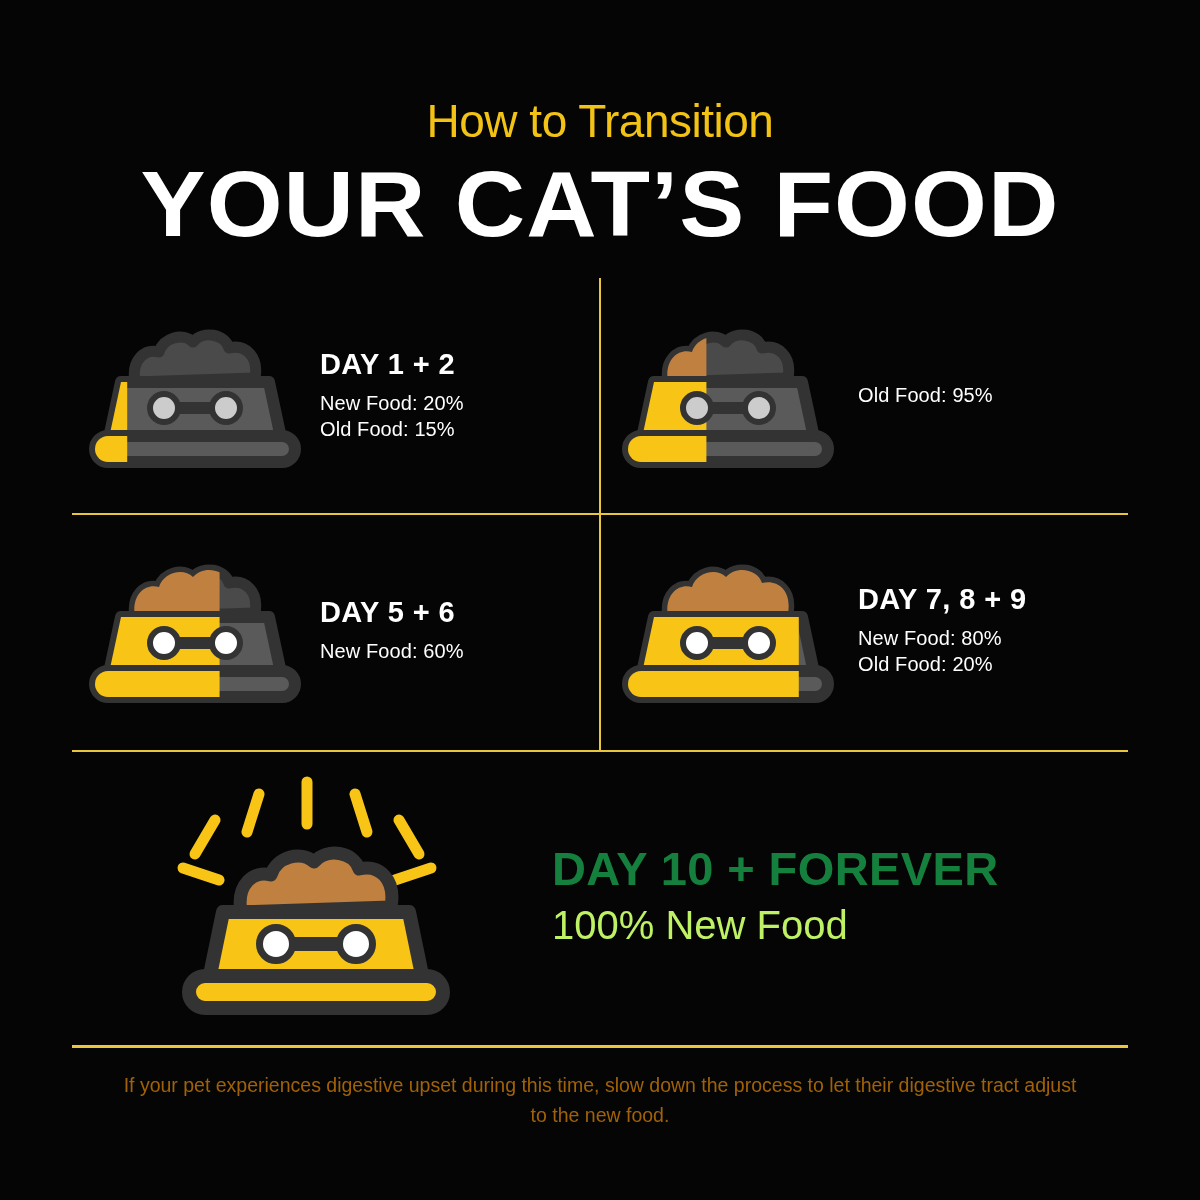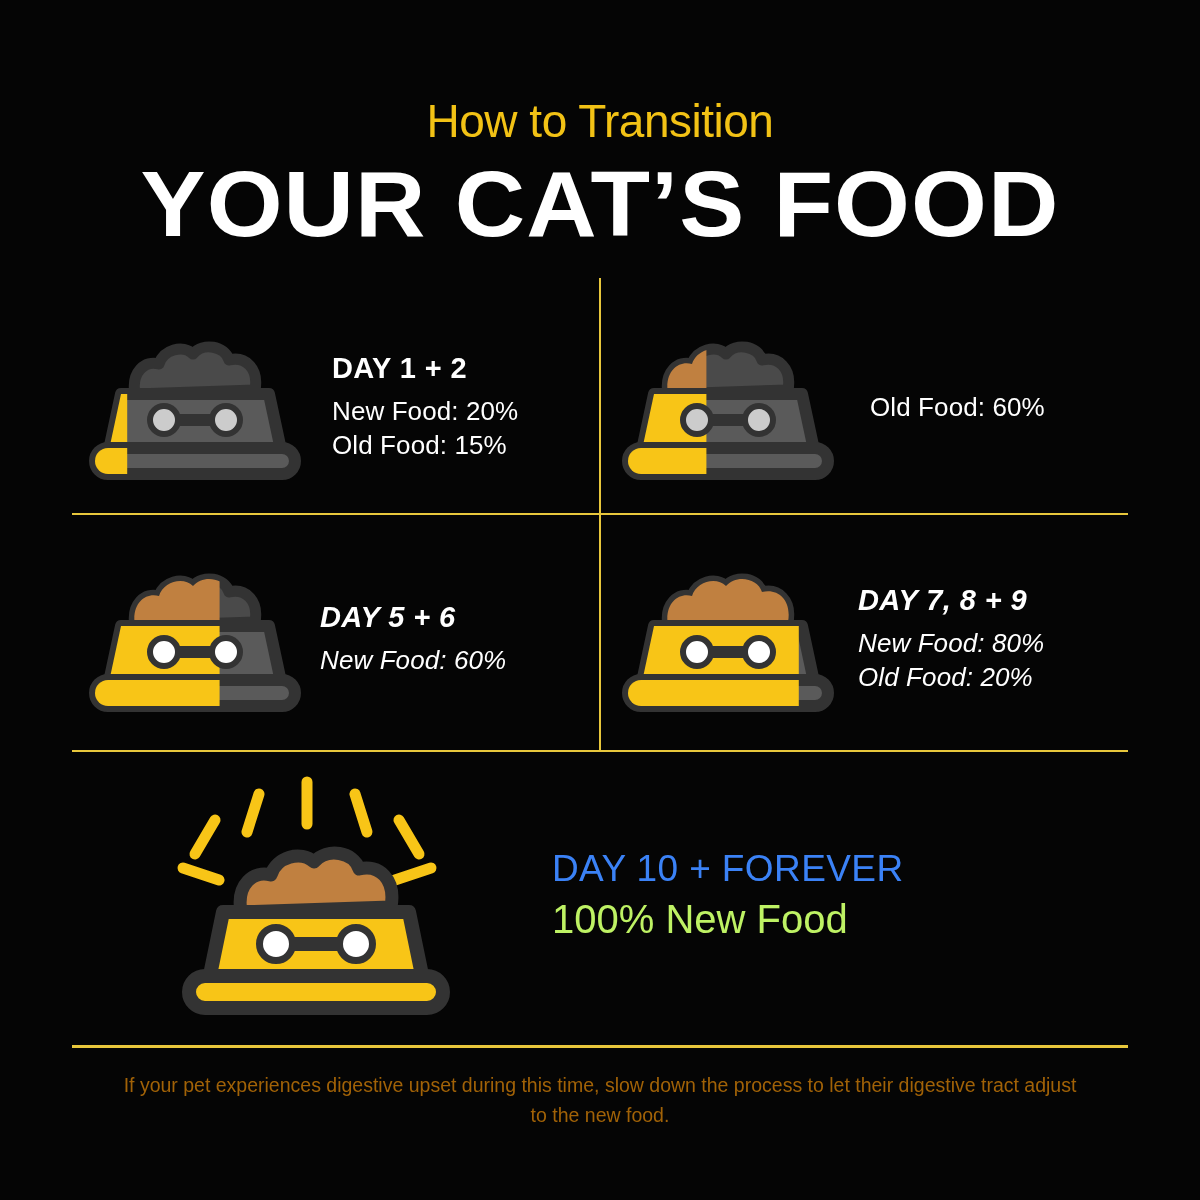--- a/index.html
+++ b/index.html
@@ -44,48 +44,48 @@
   .hline{
     position:absolute;left:0;width:1056px;height:2px;background:#E8C73C;
   }
   .hline.mid{top:235px;}
   .hline.bot{top:472px;}
 
   .cell{
     position:absolute;width:528px;height:235px;
     display:flex;align-items:center;
   }
-  .cell.r0{top:12px;gap:12px;} .cell.r1{top:244px;font-style:italic;}
+  .cell.r0{top:0;} .cell.r1{top:235px;}
   .cell.c0{left:0;} .cell.c1{left:528px;}
 
   .bowl-wrap{
     width:248px;min-width:248px;
     display:flex;align-items:center;justify-content:center;
   }
   .cell.c1 .bowl-wrap{width:258px;min-width:258px;}
 
   .txt{flex:1;}
   .day-title{
     color:#FFFFFF;font-size:29px;font-weight:bold;
     letter-spacing:0.4px;line-height:1.1;margin-bottom:9px;
   }
   .ratio{
-    color:#FFFFFF;font-size:26px;font-weight:400;
+    color:#FFFFFF;font-size:20px;font-weight:400;
     line-height:1.32;letter-spacing:0.1px;
   }
 
   
   .final{
     position:absolute;left:72px;top:762px;width:1056px;height:268px;
     display:flex;align-items:center;
   }
   .final-bowl{width:470px;min-width:470px;display:flex;justify-content:center;align-items:center;}
   .final-txt{flex:1;padding-left:10px;}
   .final-title{
-    color:#3b82f6;font-size:37px;font-weight:normal;letter-spacing:0.4px;line-height:1.1;
+    color:#15803d;font-size:47px;font-weight:bold;letter-spacing:0.4px;line-height:1.1;
   }
   .final-sub{
     color:#bef264;font-size:40px;font-weight:400;line-height:1.2;margin-top:6px;
   }
 
   
   .footer-rule{
     position:absolute;left:72px;top:1045px;width:1056px;height:3px;background:#E8C73C;
   }
   .footer-note{
@@ -168,21 +168,21 @@
           <g clip-path="url(#clipNew1)">
             <rect x="14" y="116" width="200" height="26" rx="13" fill="#F8C517"></rect>
           </g>
           <g>
             <path d="M72 88 a11 11 0 0 1 11 -11 a11 11 0 0 1 11 11 h40 a11 11 0 0 1 11 -11 a11 11 0 0 1 11 11 a11 11 0 0 1 -11 11 a11 11 0 0 1 -11 -11 h-40 a11 11 0 0 1 -11 11 a11 11 0 0 1 -11 -11 z" fill="#CCCCCC" stroke="#333333" stroke-width="12" stroke-linejoin="round"></path>
             <path d="M72 88 a11 11 0 0 1 11 -11 a11 11 0 0 1 11 11 h40 a11 11 0 0 1 11 -11 a11 11 0 0 1 11 11 a11 11 0 0 1 -11 11 a11 11 0 0 1 -11 -11 h-40 a11 11 0 0 1 -11 11 a11 11 0 0 1 -11 -11 z" fill="#CCCCCC"></path>
           </g>
         </svg>
       </div>
       <div class="txt">
-        <div class="ratio">Old Food: 60%</div>
+        <div class="ratio">Old Food: 95%</div>
       </div>
     </div>
 
     <div class="cell r1 c0">
       <div class="bowl-wrap">
         <svg width="230" height="152" viewBox="0 0 230 152">
           <defs>
             <clipPath id="clipNew2">
                 <rect x="0" y="0" width="138.6" height="152"></rect>
               </clipPath>

